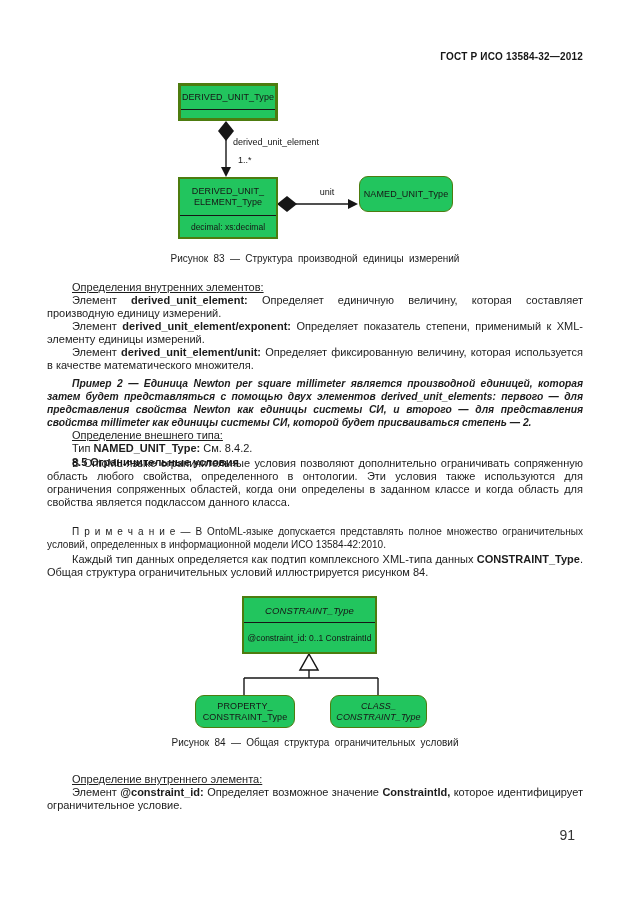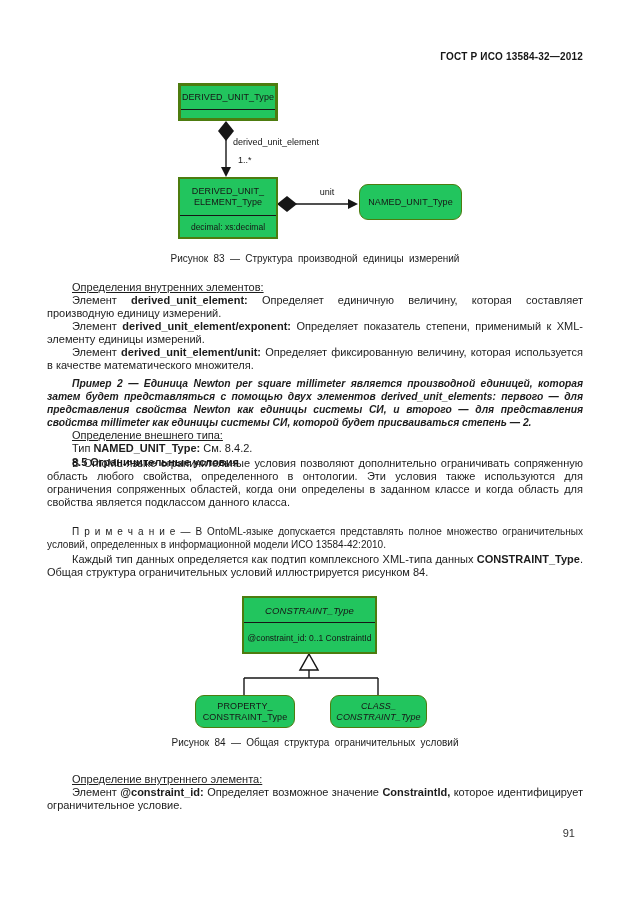--- a/index.html
+++ b/index.html
@@ -36,21 +36,21 @@
   }
   .blk{
     position:absolute; left:47px; width:536px;
     font-size:11px; line-height:13px; text-align:justify; text-indent:25px;
   }
   .blk.example{font-weight:bold; font-style:italic; font-size:10.3px;}
   .blk.note{font-size:10px;}
   .blk.heading{font-weight:bold; text-align:left;}
   .blk .b{font-weight:bold;}
   .blk .u{text-decoration:underline;}
-  .pgnum{position:absolute; top:827px; right:55px; font-size:11px; color:#333;}
+  .pgnum{position:absolute; top:827px; right:55px; font-size:14px; color:#333;}
 </style>
 </head>
 <body>
 
 <div class="page">
 
   <div class="hdr">ГОСТ Р ИСО 13584-32—2012</div>
 
   <svg class="ov" width="630" height="913">
 
@@ -79,21 +79,21 @@
   <div class="uml-box" style="left:178px;top:177px;width:100px;height:62px">
     <div class="t t2">
       <span>DERIVED_UNIT_</span>
       <span>ELEMENT_Type</span>
     </div>
     <div class="a" style="height:21px">decimal: xs:decimal</div>
   </div>
 
   <div class="uml-label" style="left:306px;top:187px;width:42px;text-align:center">unit</div>
 
-  <div class="uml-box rounded" style="left:359px;top:184px;width:103px;height:36px">
+  <div class="uml-box rounded" style="left:359px;top:176px;width:94px;height:36px">
     <div class="t">NAMED_UNIT_Type</div>
   </div>
 
   <div class="caption" style="top:253px">Рисунок 83 — Структура производной единицы измерений</div>
 
   <div id="body-text">
       <div class="blk" style="top: 281px;"><span class="u">Определения внутренних элементов:</span></div>
       <div class="blk" style="top: 294px;"><span>Элемент </span><span class="b">derived_unit_element:</span><span> Определяет единичную величину, которая составляет производную единицу измерений.</span></div>
       <div class="blk" style="top: 320px;"><span>Элемент </span><span class="b">derived_unit_element/exponent:</span><span> Определяет показатель степени, применимый к XML-элементу единицы измерений.</span></div>
       <div class="blk" style="top: 346px;"><span>Элемент </span><span class="b">derived_unit_element/unit:</span><span> Определяет фиксированную величину, которая используется в качестве математического множителя.</span></div>

